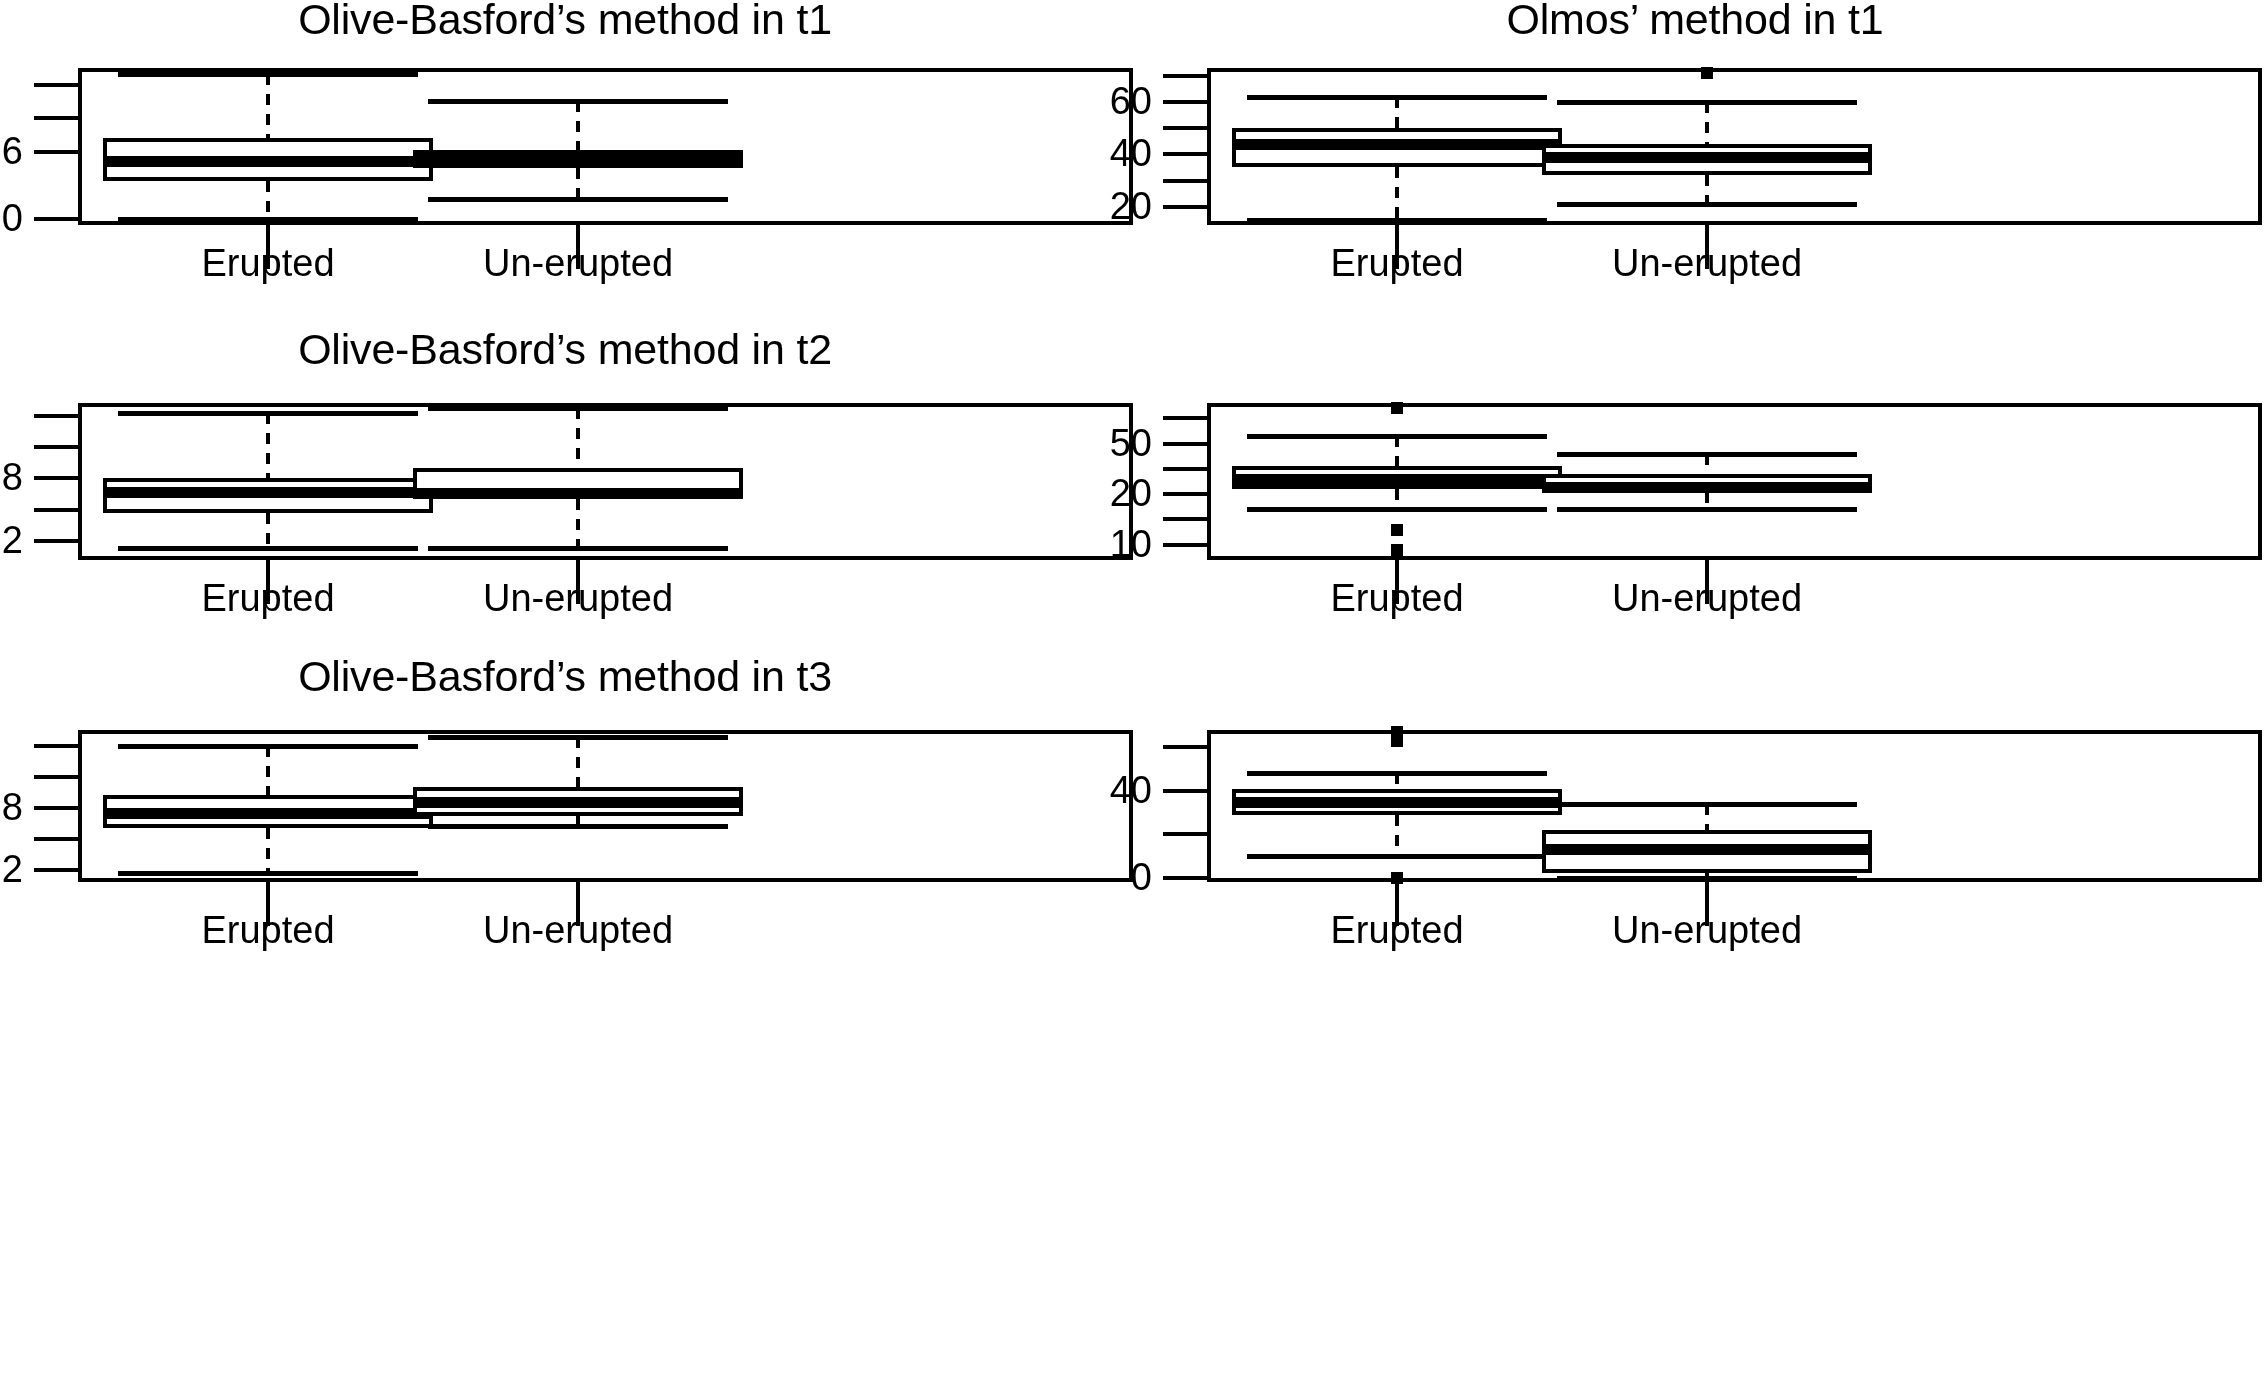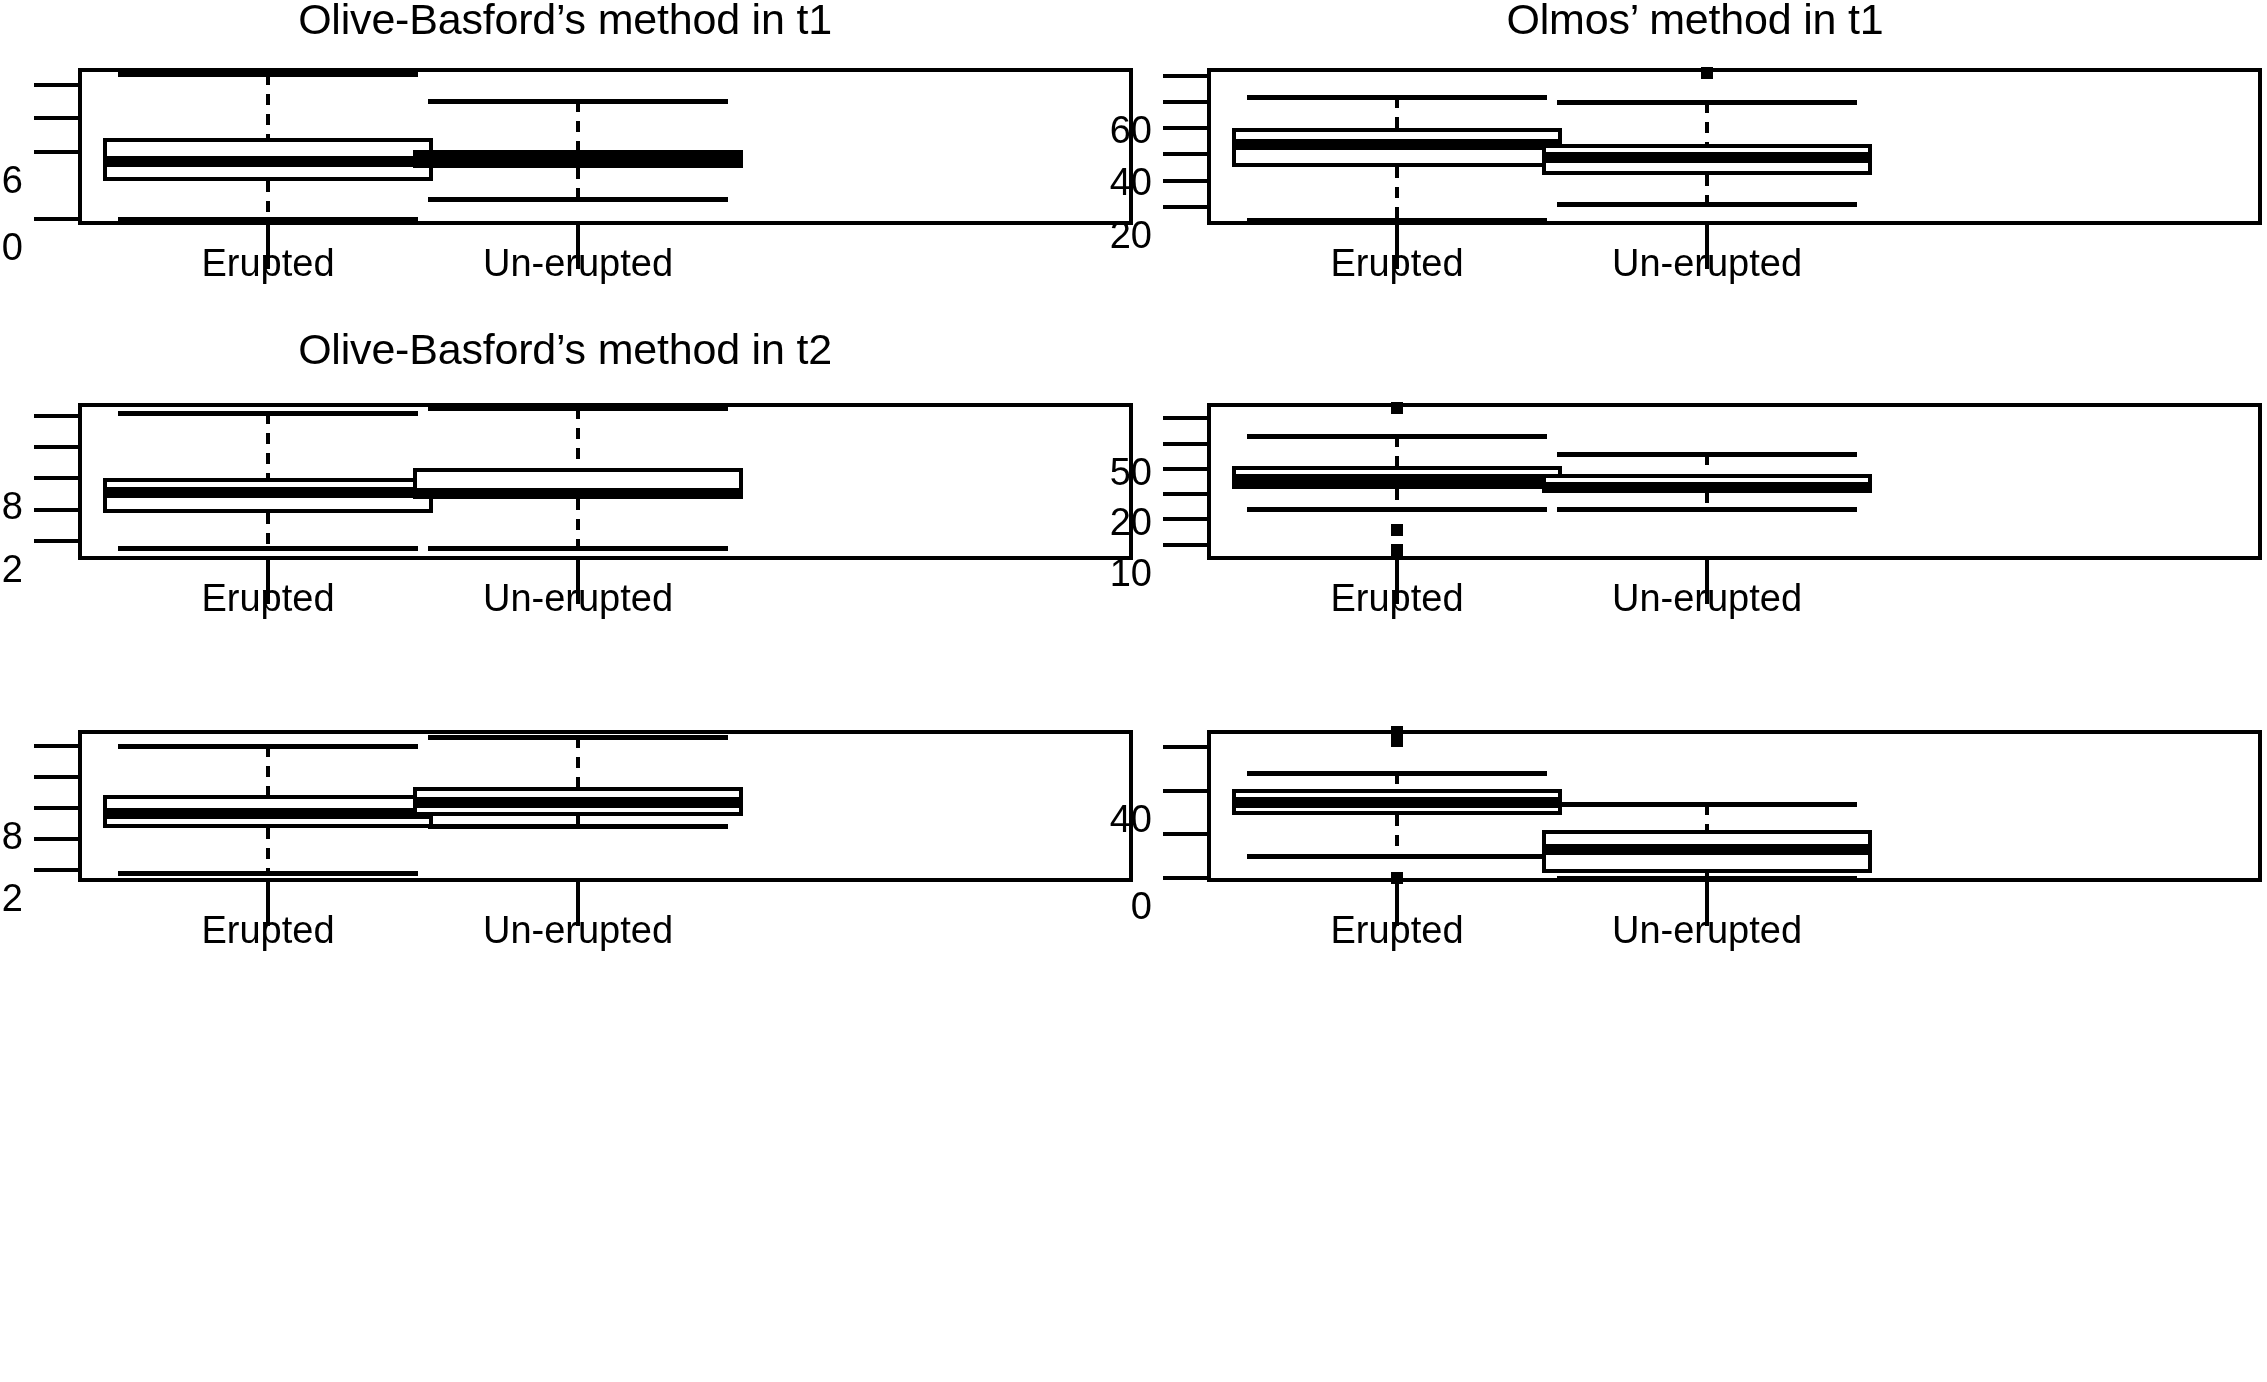--- a/index.html
+++ b/index.html
@@ -19,21 +19,21 @@
     font-size:43px;
     font-weight:400;
     letter-spacing:-0.2px;
     white-space:nowrap;
     color:#000;
   }
 
   .plotbox{position:absolute;box-sizing:border-box;border:4px solid #000;background:#fff;}
 
   .ytick{position:absolute;height:4px;background:#000;}
-  .ytlabel{position:absolute;font-size:38px;line-height:38px;text-align:right;white-space:nowrap;color:#000;margin-top:29px;}
+  .ytlabel{position:absolute;font-size:38px;line-height:38px;text-align:right;white-space:nowrap;color:#000;}
 
   .xtick{position:absolute;width:4px;background:#000;}
   .xlabel{position:absolute;font-size:38px;line-height:38px;text-align:center;white-space:nowrap;color:#000;}
 
   
   .bw{position:absolute;}
   .bw-box{position:absolute;box-sizing:border-box;border:4px solid #000;background:#fff;}
   .bw-median{position:absolute;background:#000;height:11px;}
   .bw-cap{position:absolute;background:#000;height:5px;}
   .bw-stem{position:absolute;width:4px;
@@ -168,20 +168,21 @@
       <div class="bw" style="left: 0px; top: 0px; width: 2267px; height: 1382px;">
         <div class="bw-stem" style="left: 1705px; top: 453.645px; height: 20.2581px;"></div>
         <div class="bw-stem" style="left: 1705px; top: 491.629px; height: 17.7258px;"></div>
         <div class="bw-cap" style="left: 1557px; top: 451.645px; width: 300px;"></div>
         <div class="bw-cap" style="left: 1557px; top: 507.355px; width: 300px;"></div>
         <div class="bw-box" style="left: 1542px; top: 473.903px; width: 330px; height: 17.7258px;"></div>
         <div class="bw-median" style="left: 1542px; top: 481.565px; width: 330px;"></div>
       </div>
     </div>
     <div class="panel" style="left: 0px; top: 0px; width: 2267px; height: 1382px;">
+      <div class="panel-title" style="left: 60px; top: 652px; width: 1010px;">Olive-Basford’s method in t3</div>
       <div class="plotbox" style="left: 78px; top: 730px; width: 1055px; height: 152px;"></div>
       <div class="ytick" style="left: 34px; top: 743.51px; width: 44px;"></div>
       <div class="ytick" style="left: 34px; top: 774.531px; width: 44px;"></div>
       <div class="ytick" style="left: 34px; top: 805.551px; width: 44px;"></div>
       <div class="ytlabel" style="left: -152px; top: 787.551px; width: 175px;">0.8</div>
       <div class="ytick" style="left: 34px; top: 836.571px; width: 44px;"></div>
       <div class="ytick" style="left: 34px; top: 867.592px; width: 44px;"></div>
       <div class="ytlabel" style="left: -152px; top: 849.592px; width: 175px;">0.2</div>
       <div class="xtick" style="left: 266px; top: 882px; height: 44px;"></div>
       <div class="xlabel" style="left: -32px; top: 911px; width: 600px;">Erupted</div>

